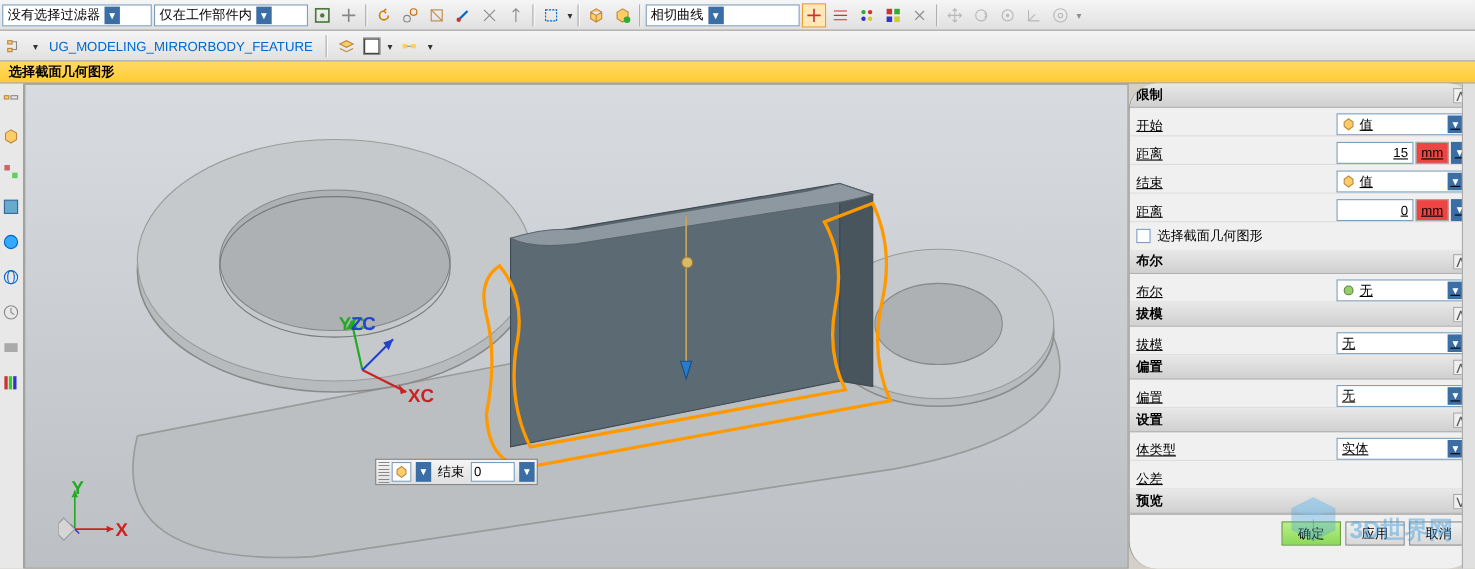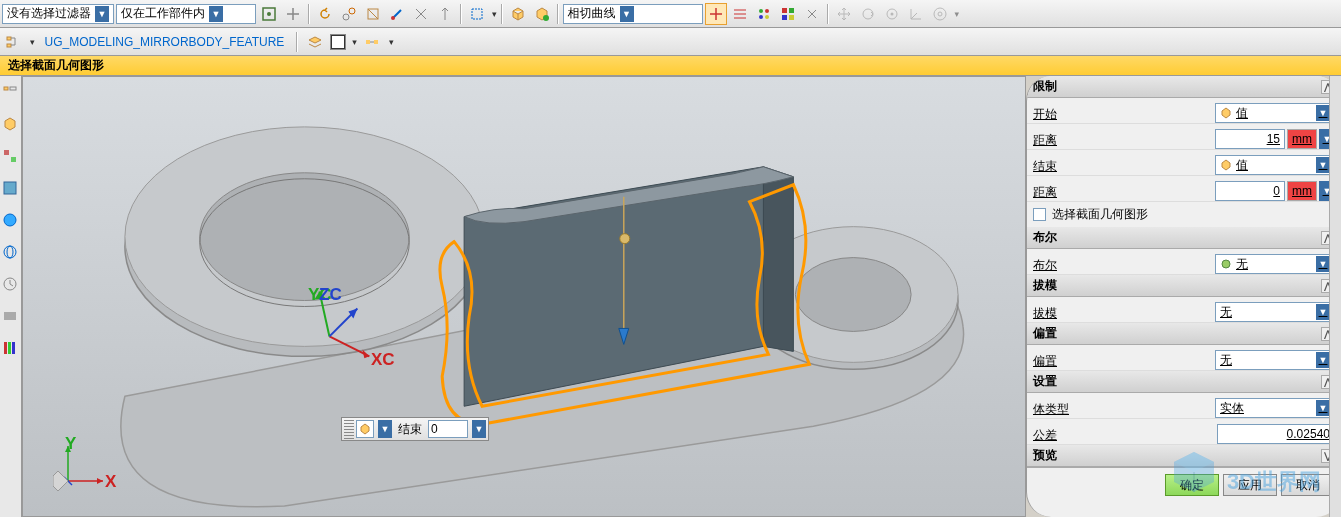--- a/index.html
+++ b/index.html
@@ -5,21 +5,21 @@
 * { box-sizing: border-box; margin: 0; padding: 0; font-family: "Microsoft YaHei", Arial, sans-serif; font-size: 12px; }
 body { width: 1341px; height: 517px; background: #d4d0c8; overflow: hidden; position: relative; }
 
 
 .top-toolbar { height: 28px; background: linear-gradient(#f5f5f5,#e0e0e0); border-bottom: 1px solid #999; display: flex; align-items: center; padding: 0 2px; gap: 2px; }
 .top-toolbar-2 { height: 28px; background: linear-gradient(#f5f5f5,#e0e0e0); border-bottom: 1px solid #999; display: flex; align-items: center; padding: 0 2px; gap: 4px; }
 
 .dropdown { height: 20px; background: white; border: 1px solid #7b9ebd; display: flex; align-items: center; padding: 0 2px; position: relative; }
 .dropdown-arrow { width: 14px; height: 16px; background: #3a6ea5; color: white; display: flex; align-items: center; justify-content: center; font-size: 9px; margin-left: 2px; }
 .dropdown-text { padding: 0 2px; white-space: nowrap; }
-.dropdown.w1 { width: 112px; }
+.dropdown.w1 { width: 136px; }
 .dropdown.w2 { width: 140px; }
 .dropdown.w3 { width: 140px; }
 
 .toolbar-icon { width: 22px; height: 22px; display: flex; align-items: center; justify-content: center; border: 1px solid transparent; }
 .toolbar-sep { width: 2px; height: 20px; border-left: 1px solid #aaa; border-right: 1px solid #fff; margin: 0 2px; }
 
 .status-bar { height: 20px; background: linear-gradient(#ffd966,#ffcc33); border-bottom: 1px solid #999; display: flex; align-items: center; font-weight: bold; }
 .status-left { padding: 0 8px; }
 .status-center { flex: 1; text-align: center; }
 
@@ -478,23 +478,20 @@
       <span class="panel-label">体类型</span>
       <div class="panel-control">
         <div class="panel-select">
           <span>实体</span>
           <span class="dropdown-arrow">▼</span>
         </div>
       </div>
     </div>
     <div class="panel-row">
       <span class="panel-label">公差</span>
-      <div class="panel-control">
-        <input class="panel-input" style="width: 118px;" value="0.02540">
-      </div>
     </div>
 
     <div class="panel-header">
       <span>预览</span>
       <span class="collapse-arrow">⋁</span>
     </div>
 
     <div class="btn-row">
       <div class="btn ok">
           <span>确定</span>

